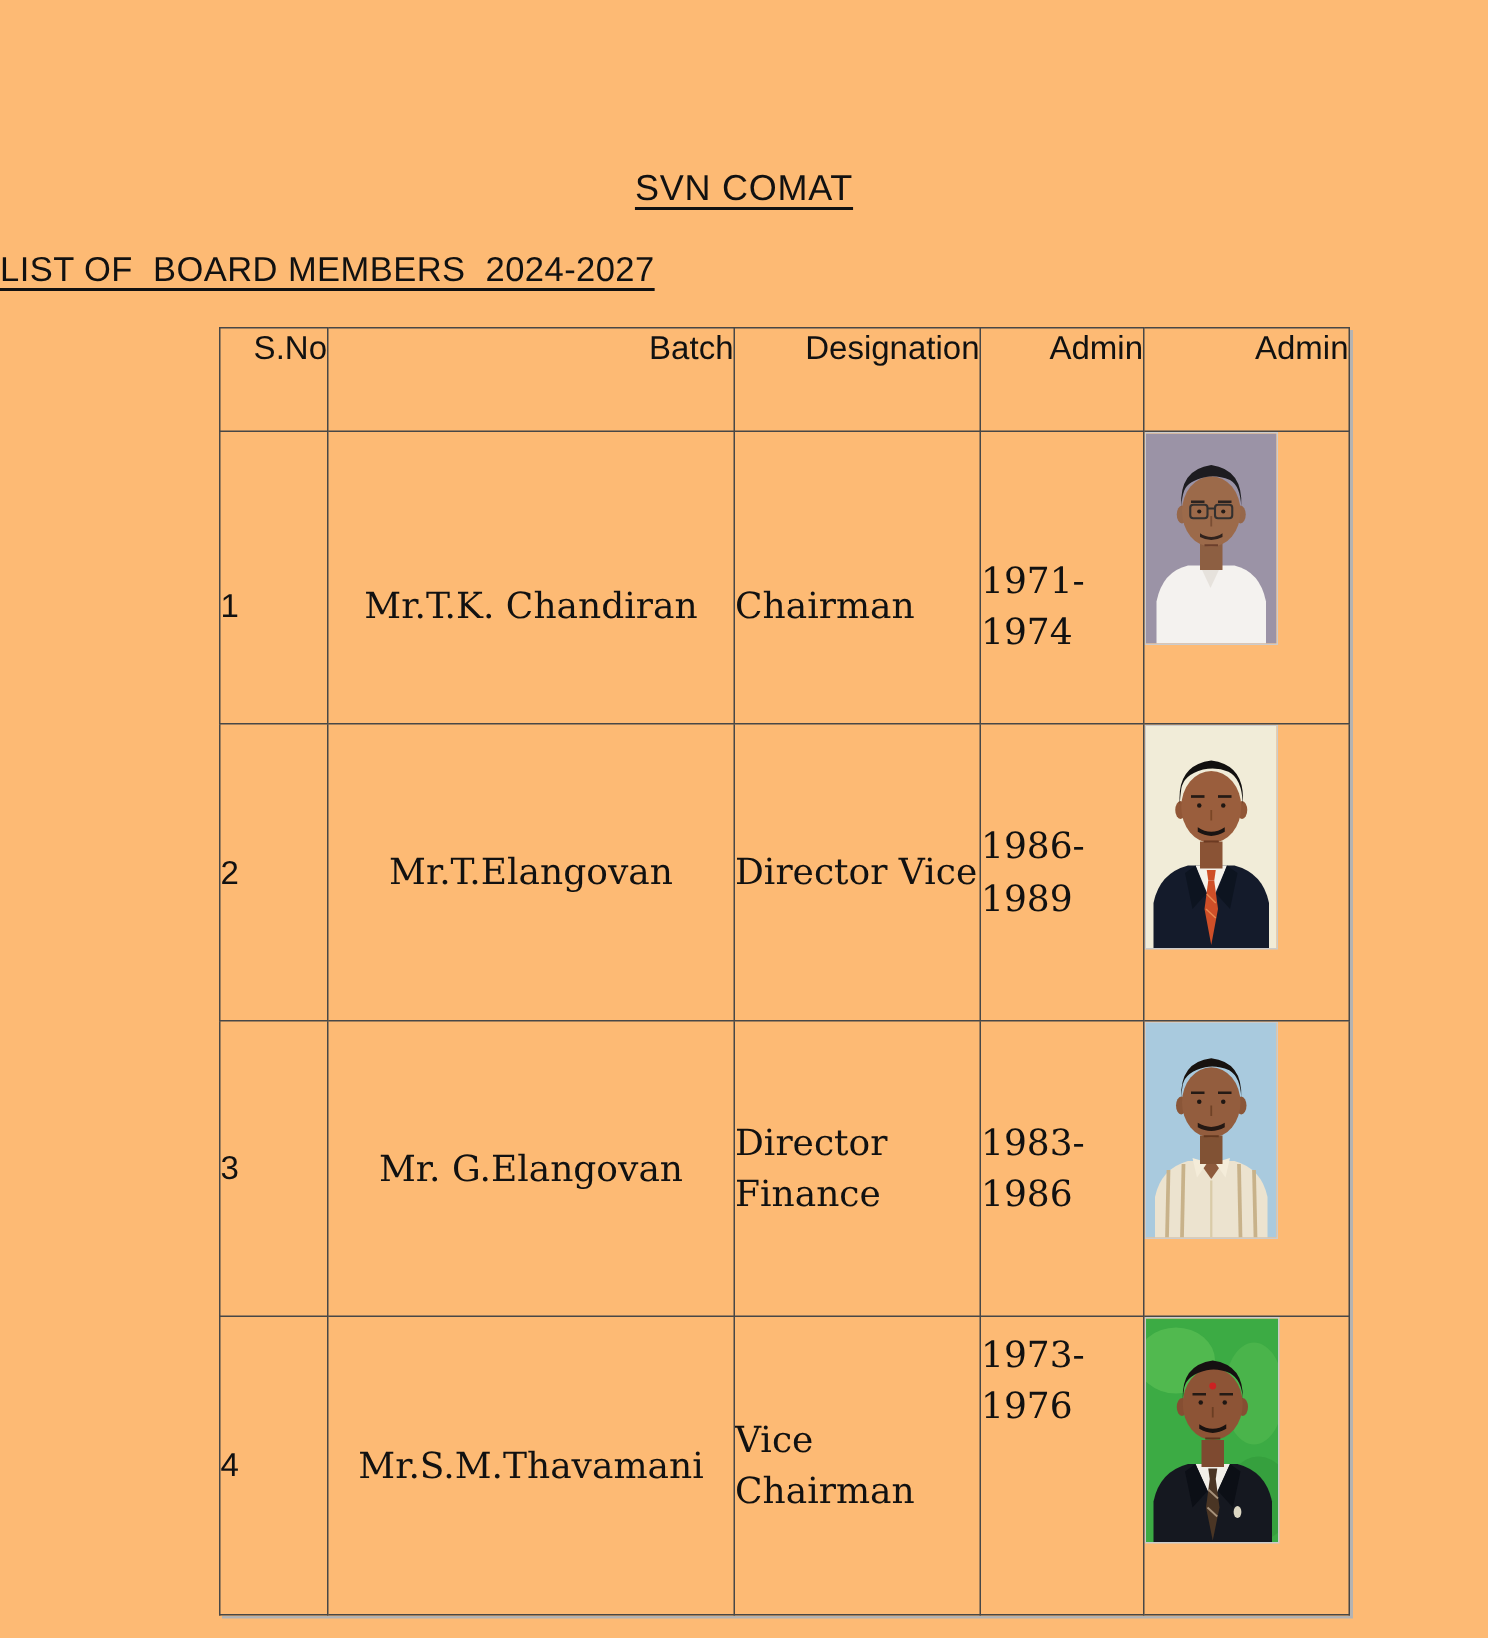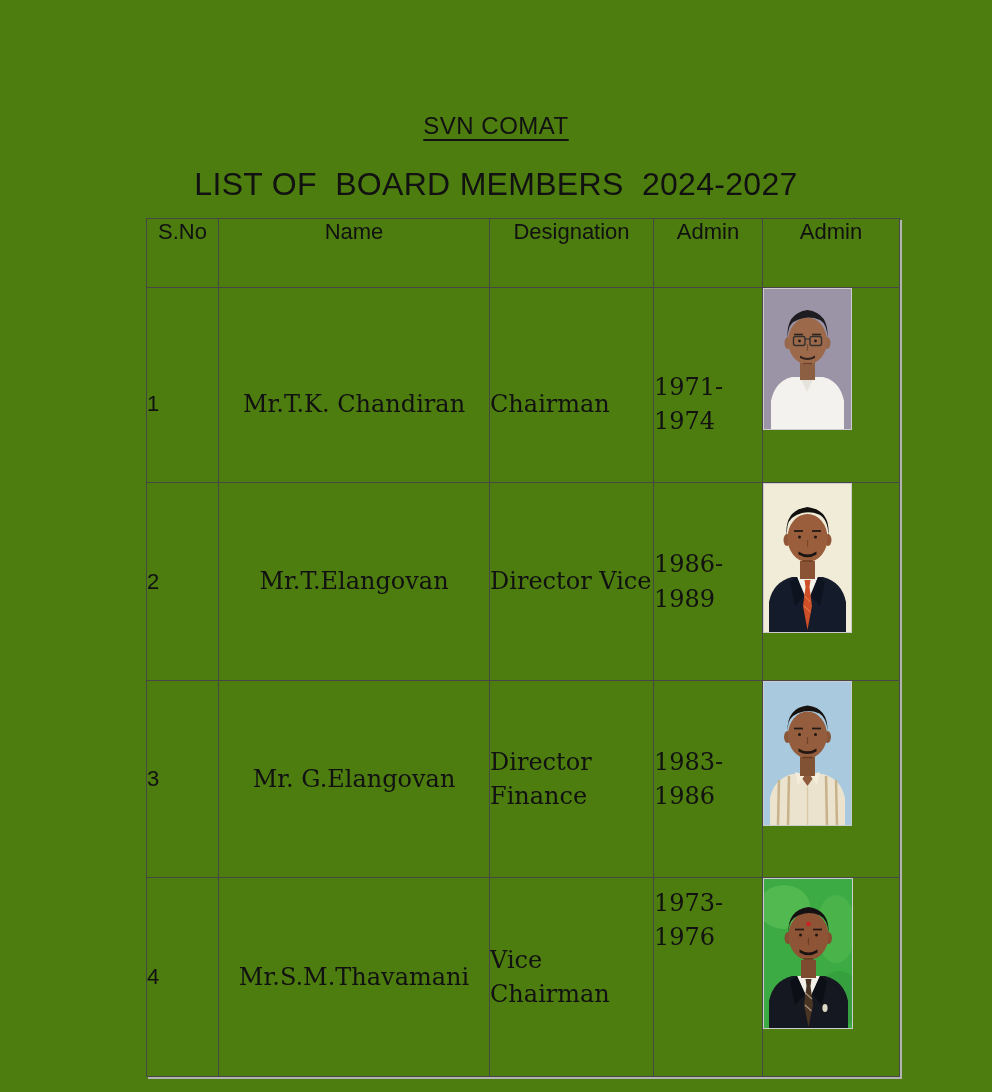--- a/index.html
+++ b/index.html
@@ -4,21 +4,21 @@
 <style>
   html, body {
     margin: 0;
     padding: 0;
     background: #ffffff;
   }
   .page {
     position: relative;
     width: 992px;
     height: 1092px;
-    background: #4d7c0f;
+    background: #fdba74;
     overflow: hidden;
     font-family: "Liberation Sans", sans-serif;
     color: #111111;
   }
   .doc-title {
     position: absolute;
     top: 112px;
     left: 0;
     width: 100%;
     text-align: center;
@@ -28,45 +28,45 @@
     text-decoration: underline;
     text-decoration-thickness: 2px;
     text-underline-offset: 5px;
     white-space: pre;
   }
   .doc-subtitle {
     position: absolute;
     top: 166px;
     left: 0;
     width: 100%;
-    text-align: center;
-    font-size: 32px;
+    font-size: 23px;
     font-weight: 400;
     letter-spacing: 0.3px;
+    text-decoration: underline;
     text-decoration-thickness: 2px;
     text-underline-offset: 5px;
     white-space: pre;
   }
   table.board {
     position: absolute;
     left: 146px;
     top: 218px;
     width: 753px;
     border-collapse: collapse;
     table-layout: fixed;
     box-shadow: 2px 2px 0 0 #b3b3b3;
   }
   table.board th, table.board td {
     border: 1.5px solid #474747;
     padding: 0;
     overflow: hidden;
   }
   th.colhead {
     height: 68px;
-    text-align: center;
+    text-align: right;
     vertical-align: top;
     padding: 6px 0 0 9px;
     font-size: 22px;
     font-weight: 400;
     font-family: "Liberation Sans", sans-serif;
   }
   td.sno {
     vertical-align: middle;
     padding-left: 10px;
     font-size: 22px;
@@ -107,21 +107,21 @@
     <colgroup>
       <col style="width:72px">
       <col style="width:271px">
       <col style="width:164px">
       <col style="width:109px">
       <col style="width:137px">
     </colgroup>
     <tbody>
         <tr>
       <th class="colhead">S.No</th>
-      <th class="colhead">Name</th>
+      <th class="colhead">Batch</th>
       <th class="colhead">Designation</th>
       <th class="colhead">Admin</th>
       <th class="colhead">Admin</th>
     </tr>
 
     <tr class="r1">
       <td class="sno">1</td>
       <td class="name">Mr.T.K. Chandiran</td>
       <td class="desig">Chairman</td>
       <td class="batch">1971-1974</td>

